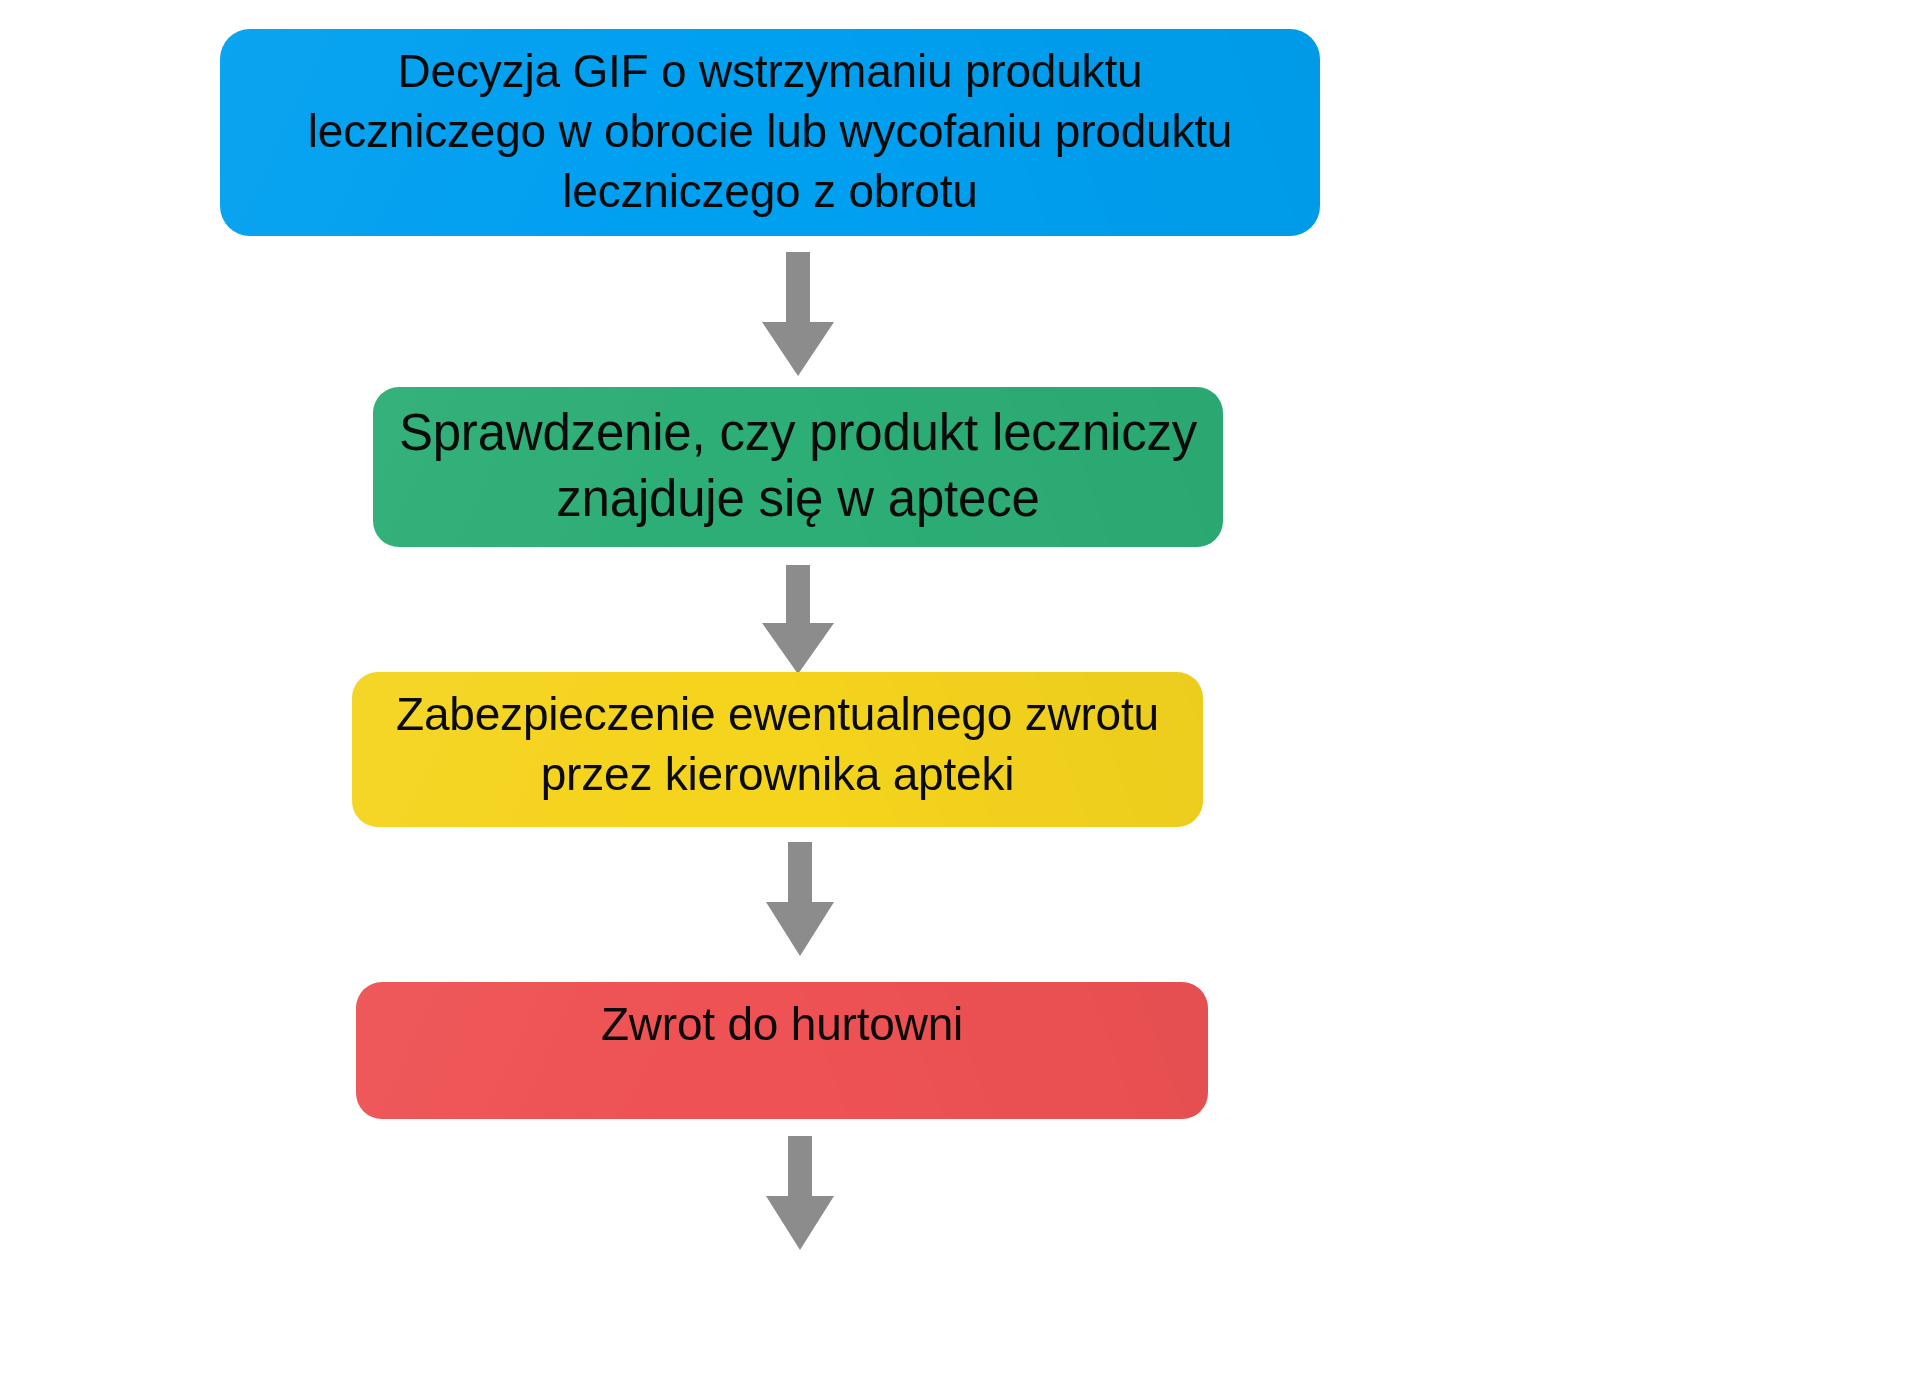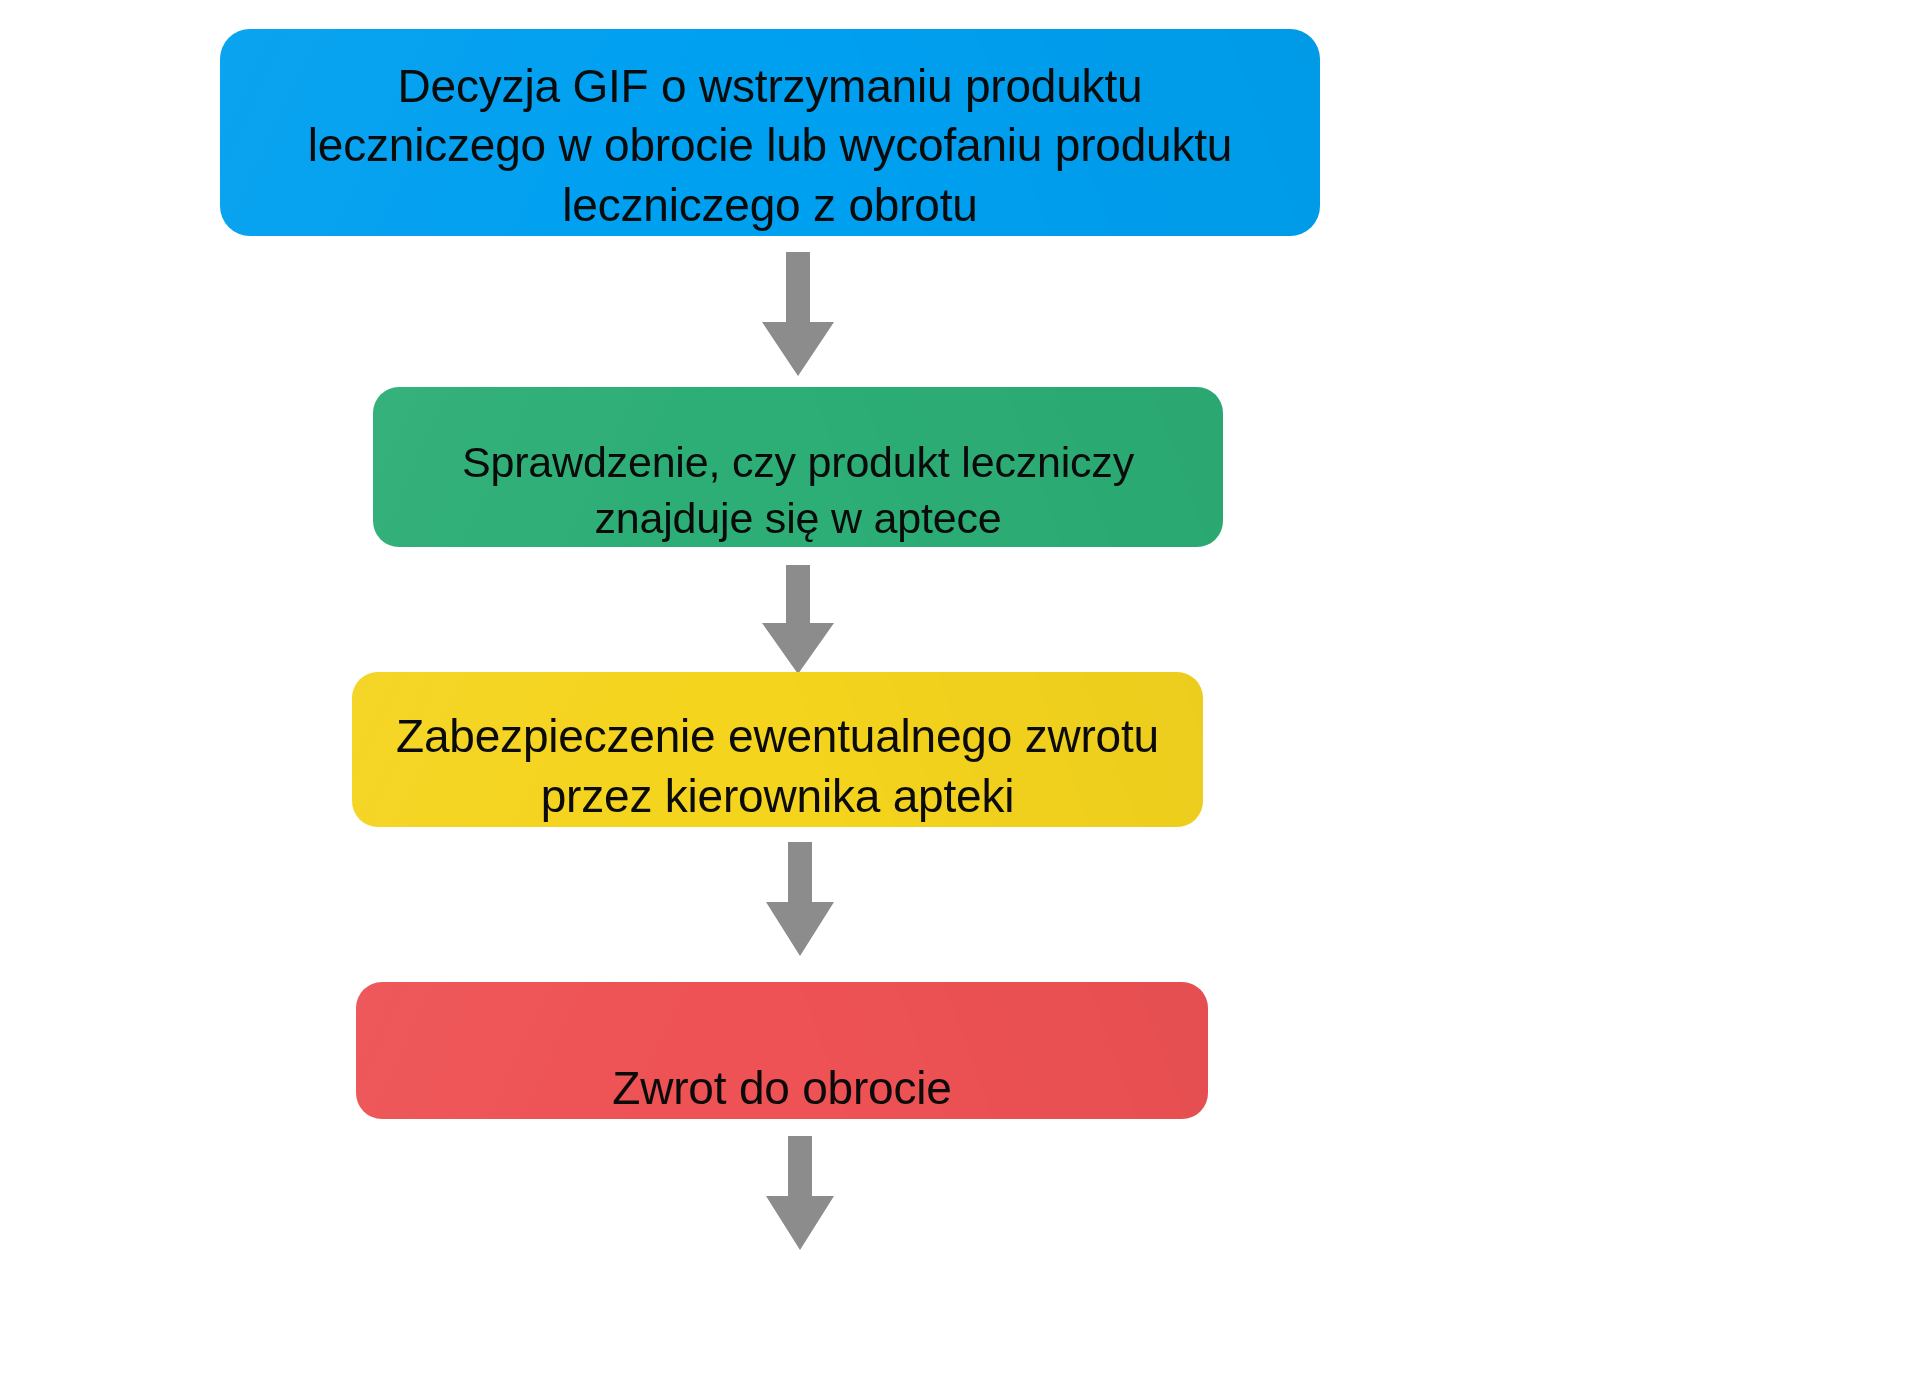--- a/index.html
+++ b/index.html
@@ -19,27 +19,27 @@
     width: 1920px;
     height: 1400px;
     background: #ffffff;
   }
 
   
   .node {
     position: absolute;
     box-sizing: border-box;
     display: flex;
-    align-items: flex-end;
+    align-items: flex-start;
     justify-content: center;
     text-align: center;
     color: #0b0b0b;
     line-height: 1.30;
     white-space: pre-line;
-    padding: 0 18px;
+    padding: 13px 18px;
     letter-spacing: -0.2px;
     -webkit-font-smoothing: antialiased;
   }
 
   .node-blue {
     left: 220px;
     top: 29px;
     width: 1100px;
     height: 207px;
     border-radius: 30px;
@@ -47,21 +47,21 @@
     font-size: 46px;
   }
 
   .node-green {
     left: 373px;
     top: 387px;
     width: 850px;
     height: 160px;
     border-radius: 26px;
     background: #2dae76;
-    font-size: 43px;
+    font-size: 51px;
   }
 
   .node-yellow {
     left: 352px;
     top: 672px;
     width: 851px;
     height: 155px;
     border-radius: 26px;
     background: #f5d41e;
     font-size: 46px;
@@ -146,21 +146,21 @@
 
   <div class="arrow arrow-3">
     <span>
       <svg width="80" height="115" viewBox="0 0 80 115" aria-hidden="true">
         <polygon points="28,0 52,0 52,60 74,60 40,114 6,60 28,60" fill="#8c8c8c"></polygon>
       </svg>
     </span>
   </div>
 
   <div class="node node-red">
-    <span class="node-label">Zwrot do obrocie</span>
+    <span class="node-label">Zwrot do hurtowni</span>
   </div>
 
   <div class="arrow arrow-4">
     <span>
       <svg width="80" height="115" viewBox="0 0 80 115" aria-hidden="true">
         <polygon points="28,0 52,0 52,60 74,60 40,114 6,60 28,60" fill="#8c8c8c"></polygon>
       </svg>
     </span>
   </div>
 

